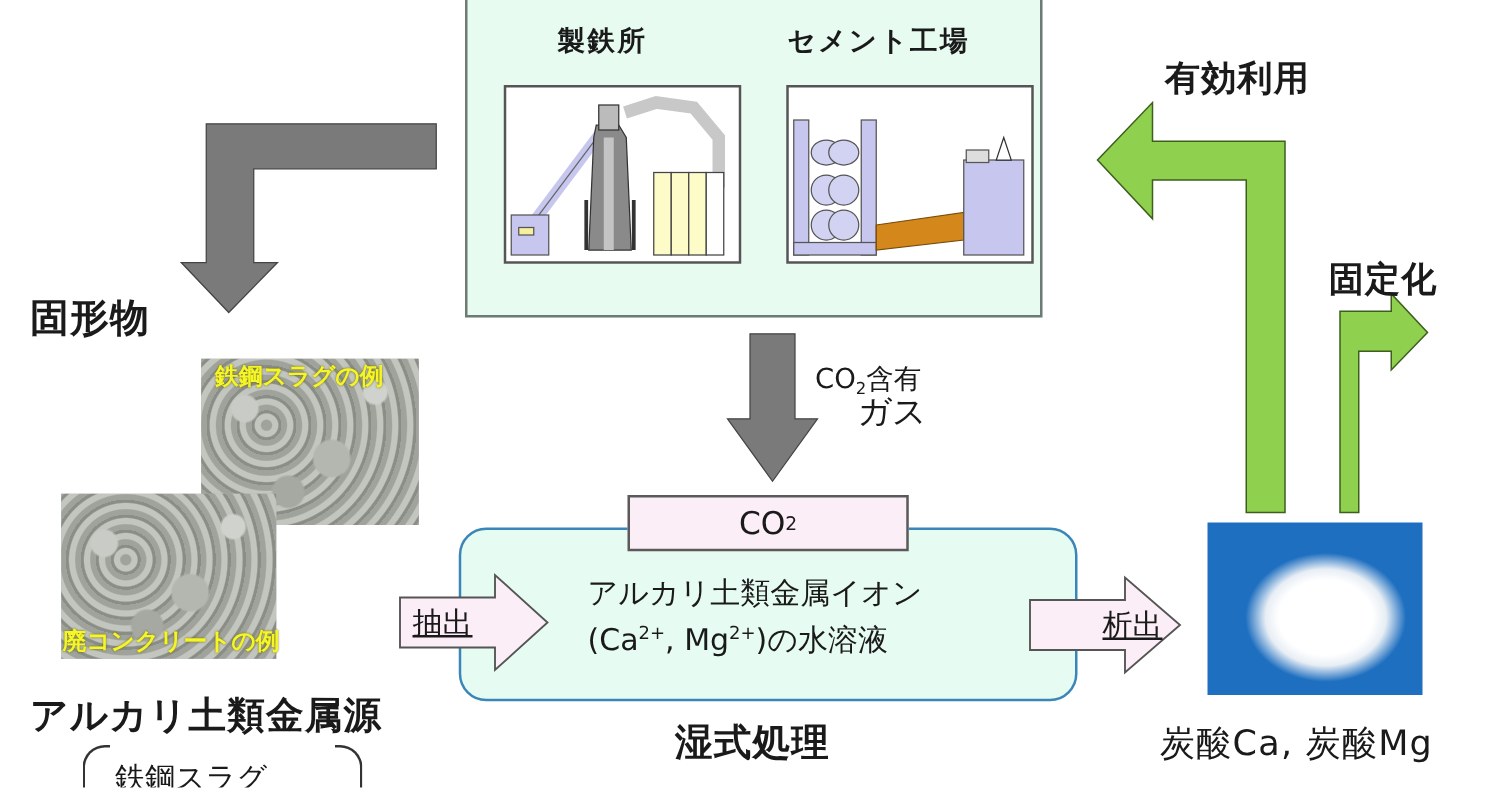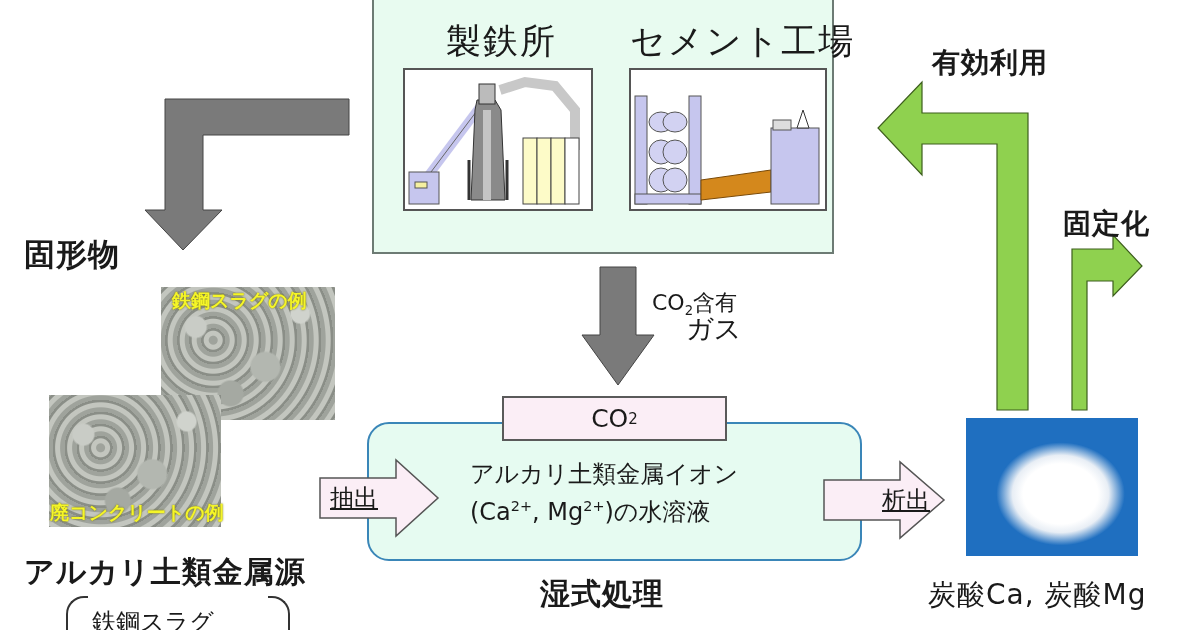--- a/index.html
+++ b/index.html
@@ -12,21 +12,21 @@
     .abs { position: absolute; }
     .label { font-size: 31px; font-weight: bold; letter-spacing: 1px; white-space: nowrap; }
     .label-reg { font-size: 28px; white-space: nowrap; }
     sub, sup { font-size: 60%; }
 
     
     #plants-box {
       left: 372px; top: -4px; width: 462px; height: 258px;
       background: #e8fbf0; border: 2px solid #6d7b74; box-sizing: border-box;
     }
-    .plant-title { top: 18px; font-size: 35px; font-weight: normal; letter-spacing: 2px; }
+    .plant-title { top: 18px; font-size: 22px; font-weight: bold; letter-spacing: 2px; }
     .plant-pic { top: 68px; height: 143px; background: #fff; border: 2px solid #555; box-sizing: border-box; overflow: hidden; }
 
     
     .rock-photo {
       background:
         radial-gradient(circle at 20% 30%, #c9ccc6 0 10px, transparent 12px),
         radial-gradient(circle at 60% 60%, #b3b7b0 0 14px, transparent 16px),
         radial-gradient(circle at 80% 20%, #d0d3cd 0 9px, transparent 11px),
         radial-gradient(circle at 40% 80%, #a5a9a2 0 12px, transparent 14px),
         repeating-radial-gradient(circle at 30% 40%, #9fa39c 0 4px, #c3c6bf 5px 9px, #8a8e87 10px 12px),

